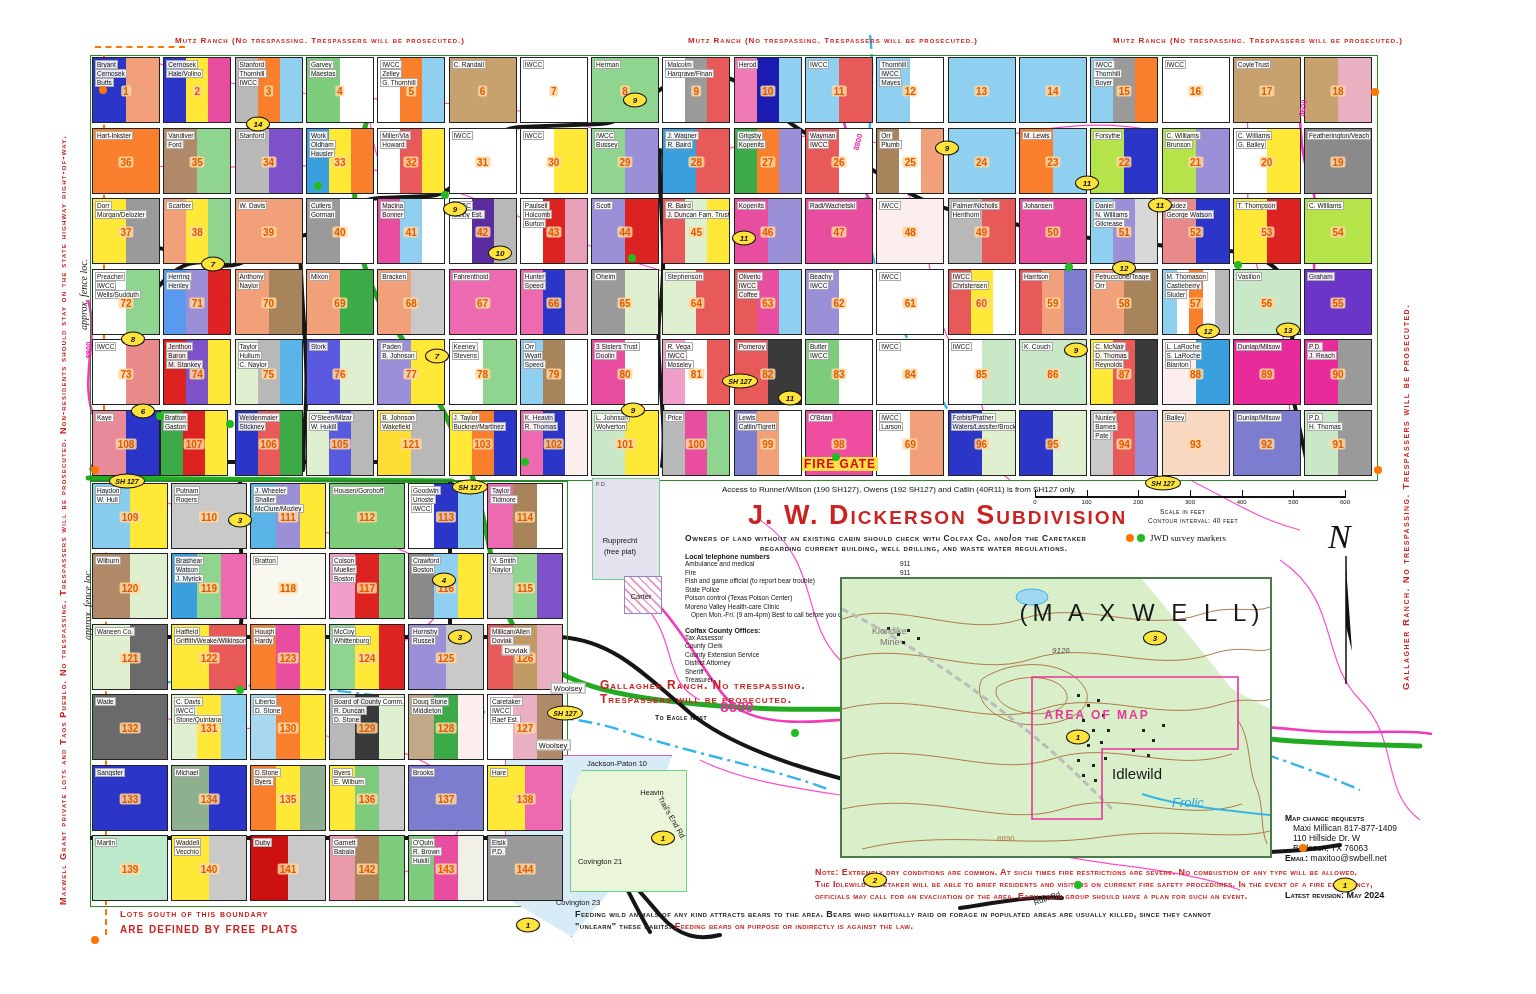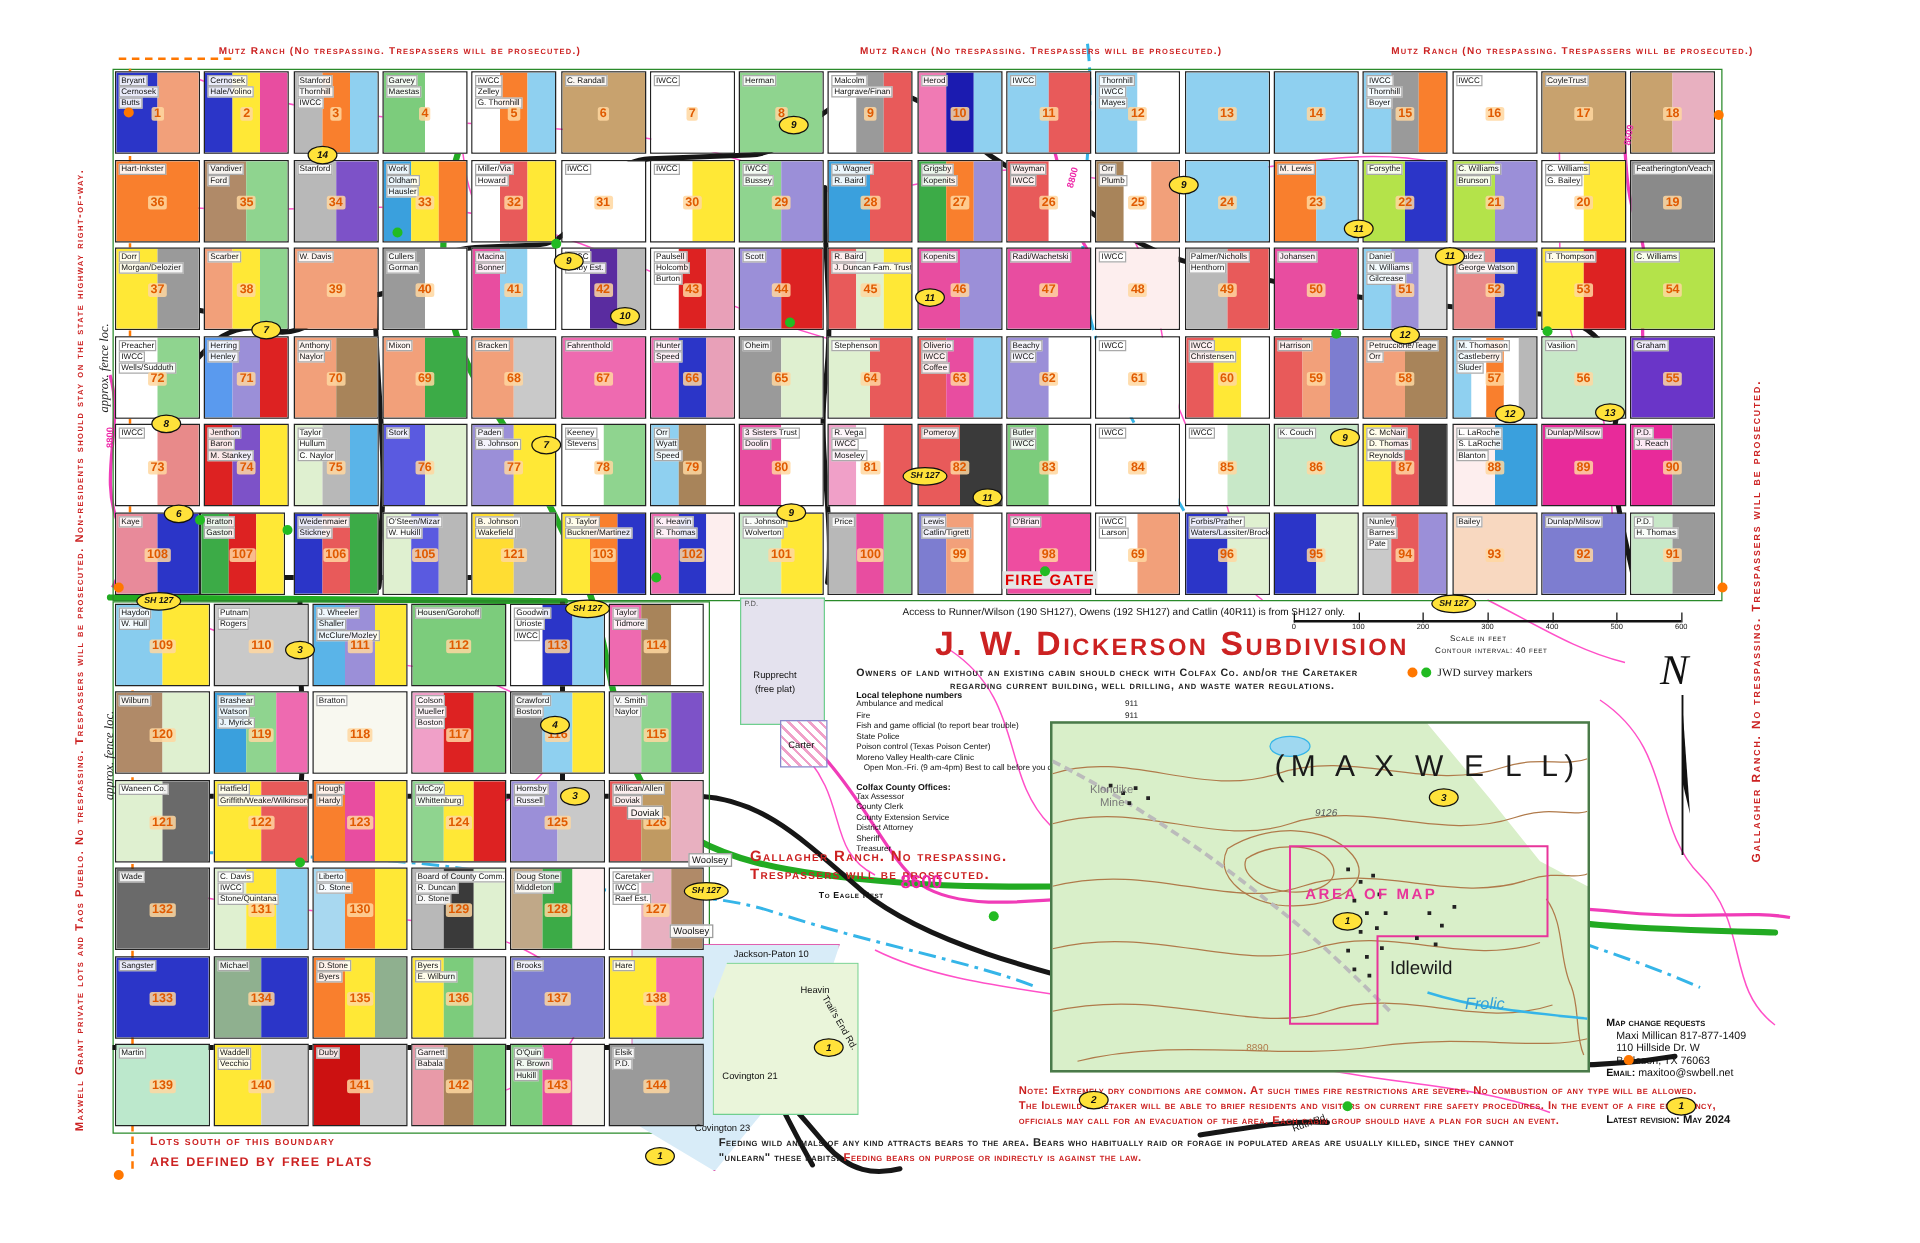--- a/index.html
+++ b/index.html
@@ -19,21 +19,21 @@
   
   .frame{position:absolute;border:1px solid #2a8a2a;pointer-events:none;}
   .dash-o{position:absolute;border-left:2px dashed #ff7700;pointer-events:none;}
   .dash-oh{position:absolute;border-top:2px dashed #ff7700;pointer-events:none;}
   
   .lbl{position:absolute;font-size:7.5px;color:#111;white-space:nowrap;transform:translate(-50%,-50%);}
   .lbl.box{background:rgba(255,255,255,.92);border:1px solid #999;padding:0 2px;}
   .lbl.contour{color:#ee28a8;font-weight:bold;}
   .lbl.big{font-size:15px;}
   .lbl.caps{font-variant:small-caps;font-weight:bold;font-size:7px;letter-spacing:.5px;}
-  .lbl.fire{color:#e00000;font-weight:bold;font-size:12px;background:#e5e5e5;padding:0 2px;letter-spacing:1px;}
+  .lbl.fire{color:#e00000;font-weight:bold;font-size:12px;background:#fde047;padding:0 2px;letter-spacing:1px;}
   .lbl.tiny{font-size:6px;color:#555;}
   .badge{position:absolute;width:22px;height:13px;border-radius:50%;background:#ffe23a;border:1px solid #111;
          transform:translate(-50%,-50%);display:flex;align-items:center;justify-content:center;
          font-size:8px;font-style:italic;font-weight:bold;color:#111;}
   .badge.sh{width:34px;font-size:7px;}
   .dot{position:absolute;width:8px;height:8px;border-radius:50%;transform:translate(-50%,-50%);}
   .vtext{position:absolute;white-space:nowrap;transform:rotate(-90deg);transform-origin:left top;}
   .warn{color:#cc2222;font-weight:bold;font-variant:small-caps;letter-spacing:1px;}
   
   #title-main{font-size:27px;font-weight:bold;color:#cc2222;font-variant:small-caps;letter-spacing:2px;white-space:nowrap;}

